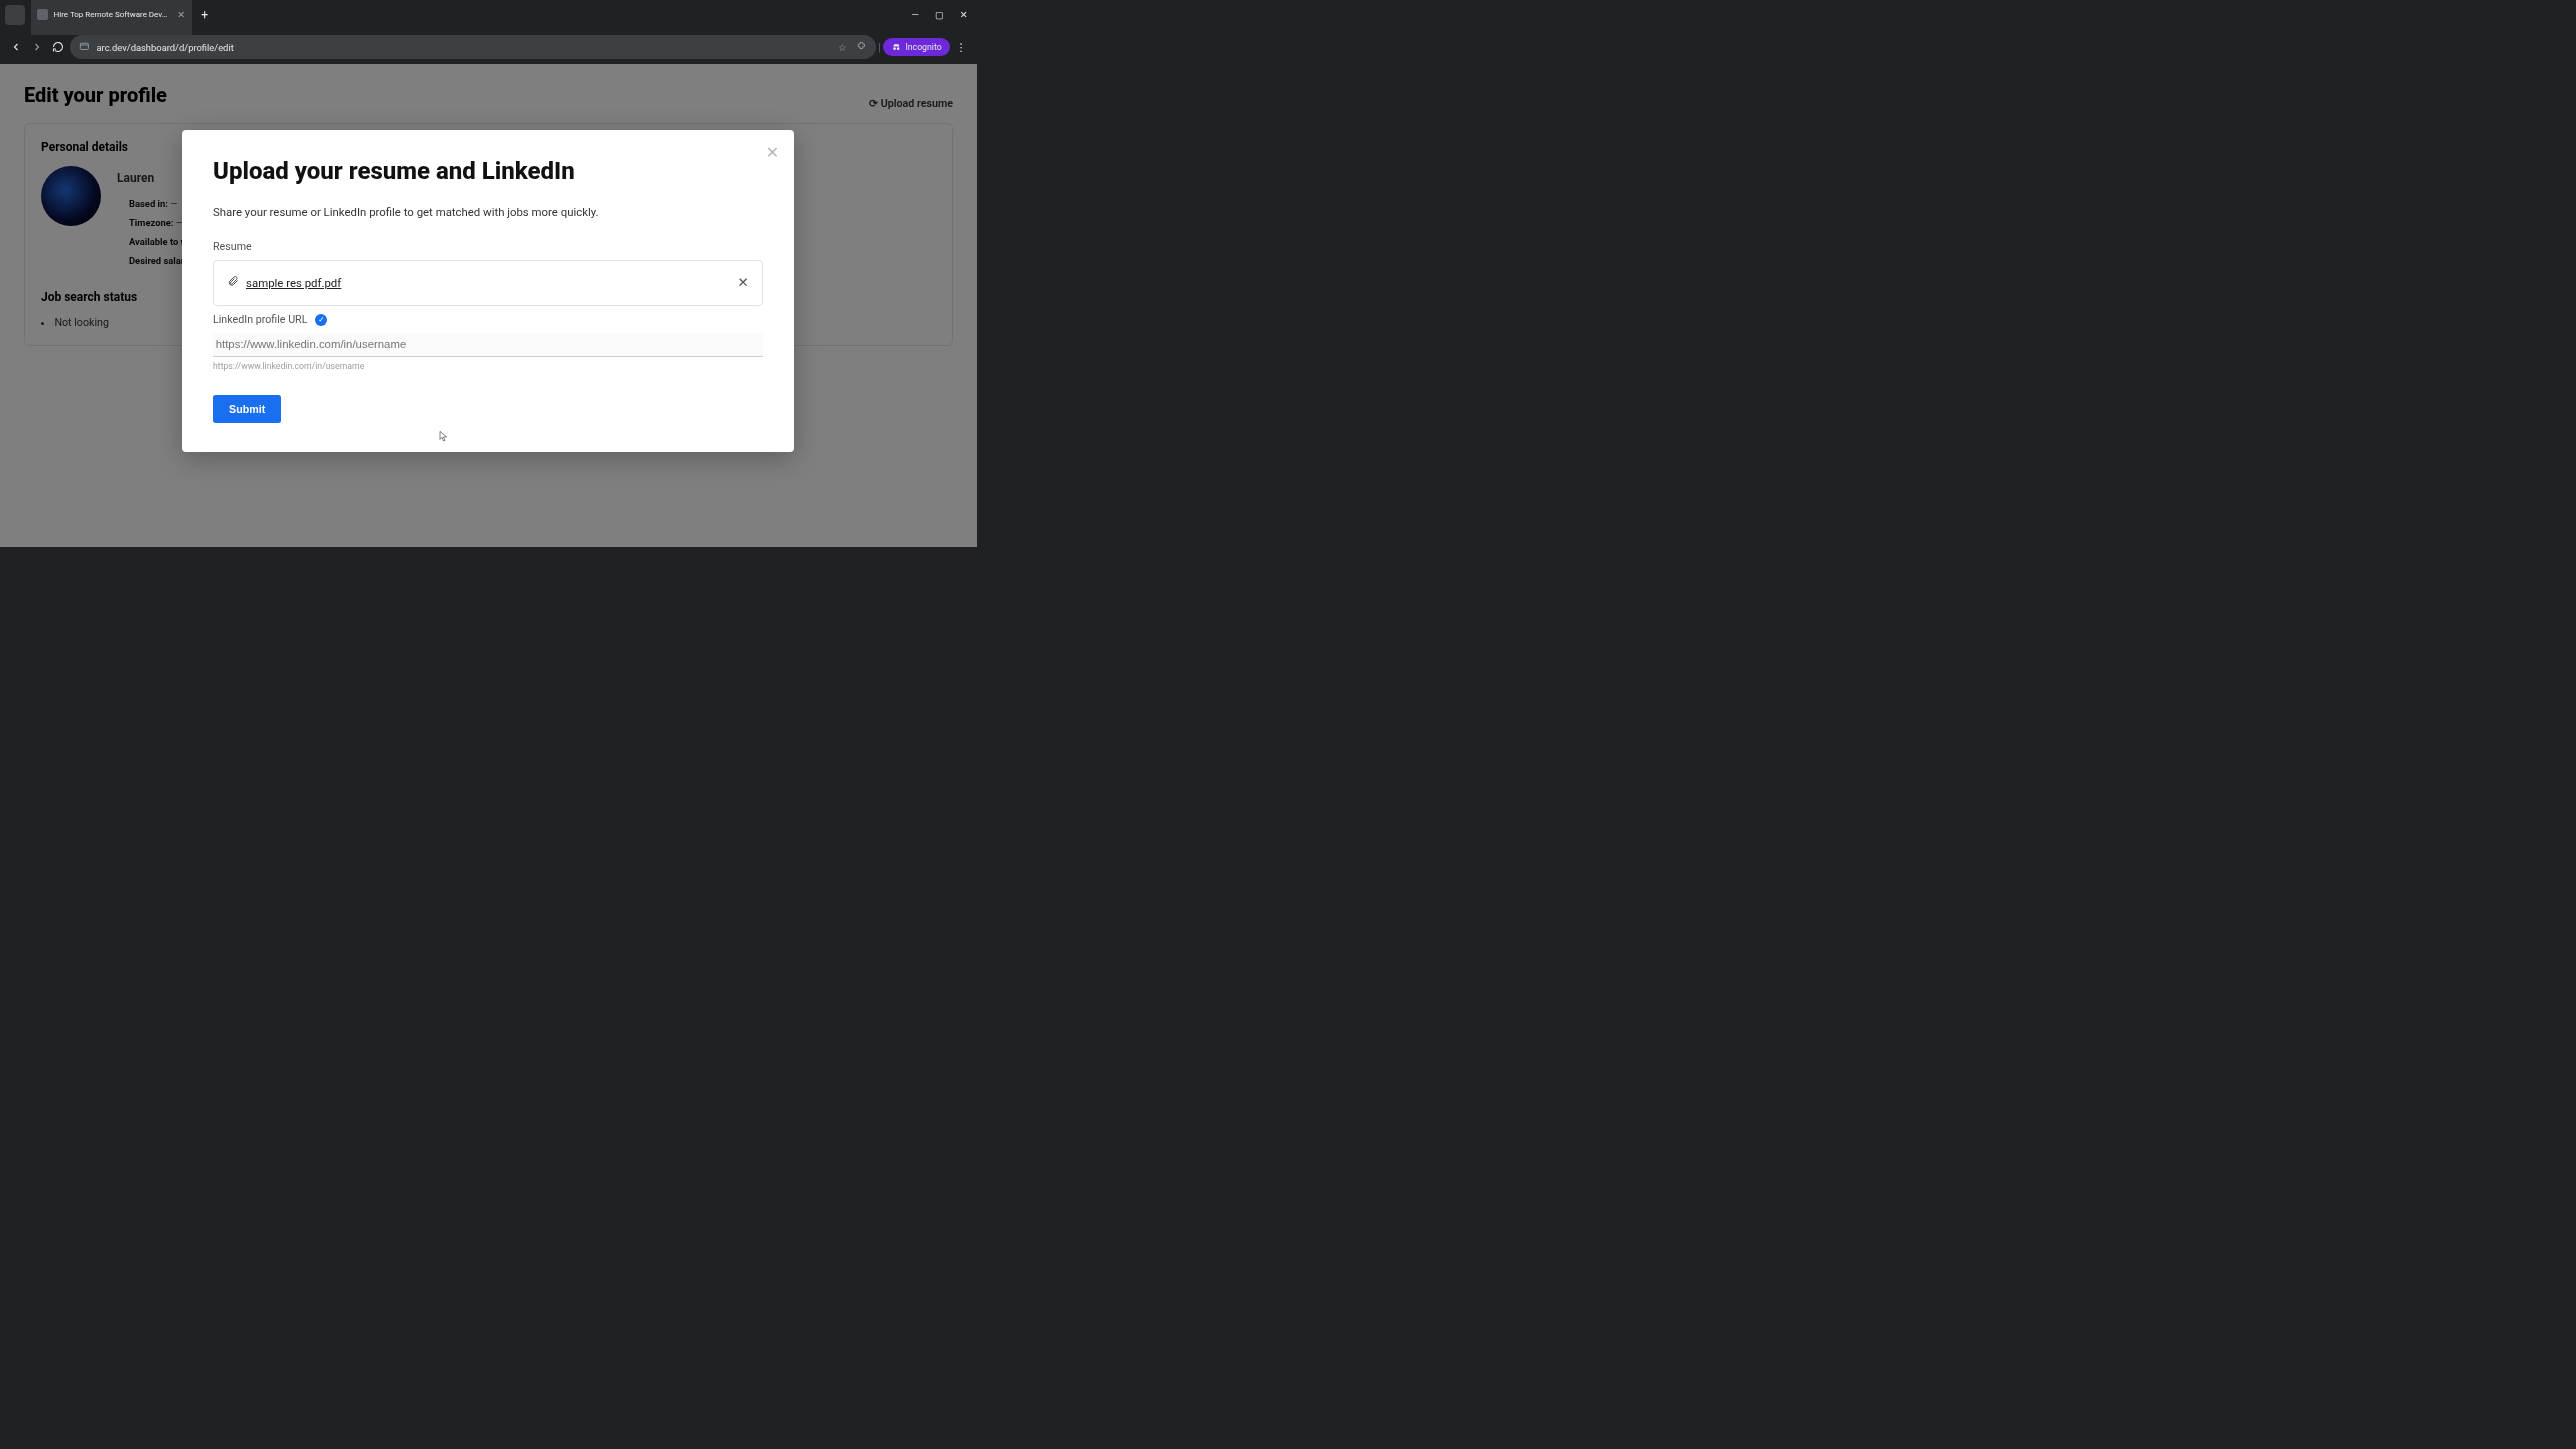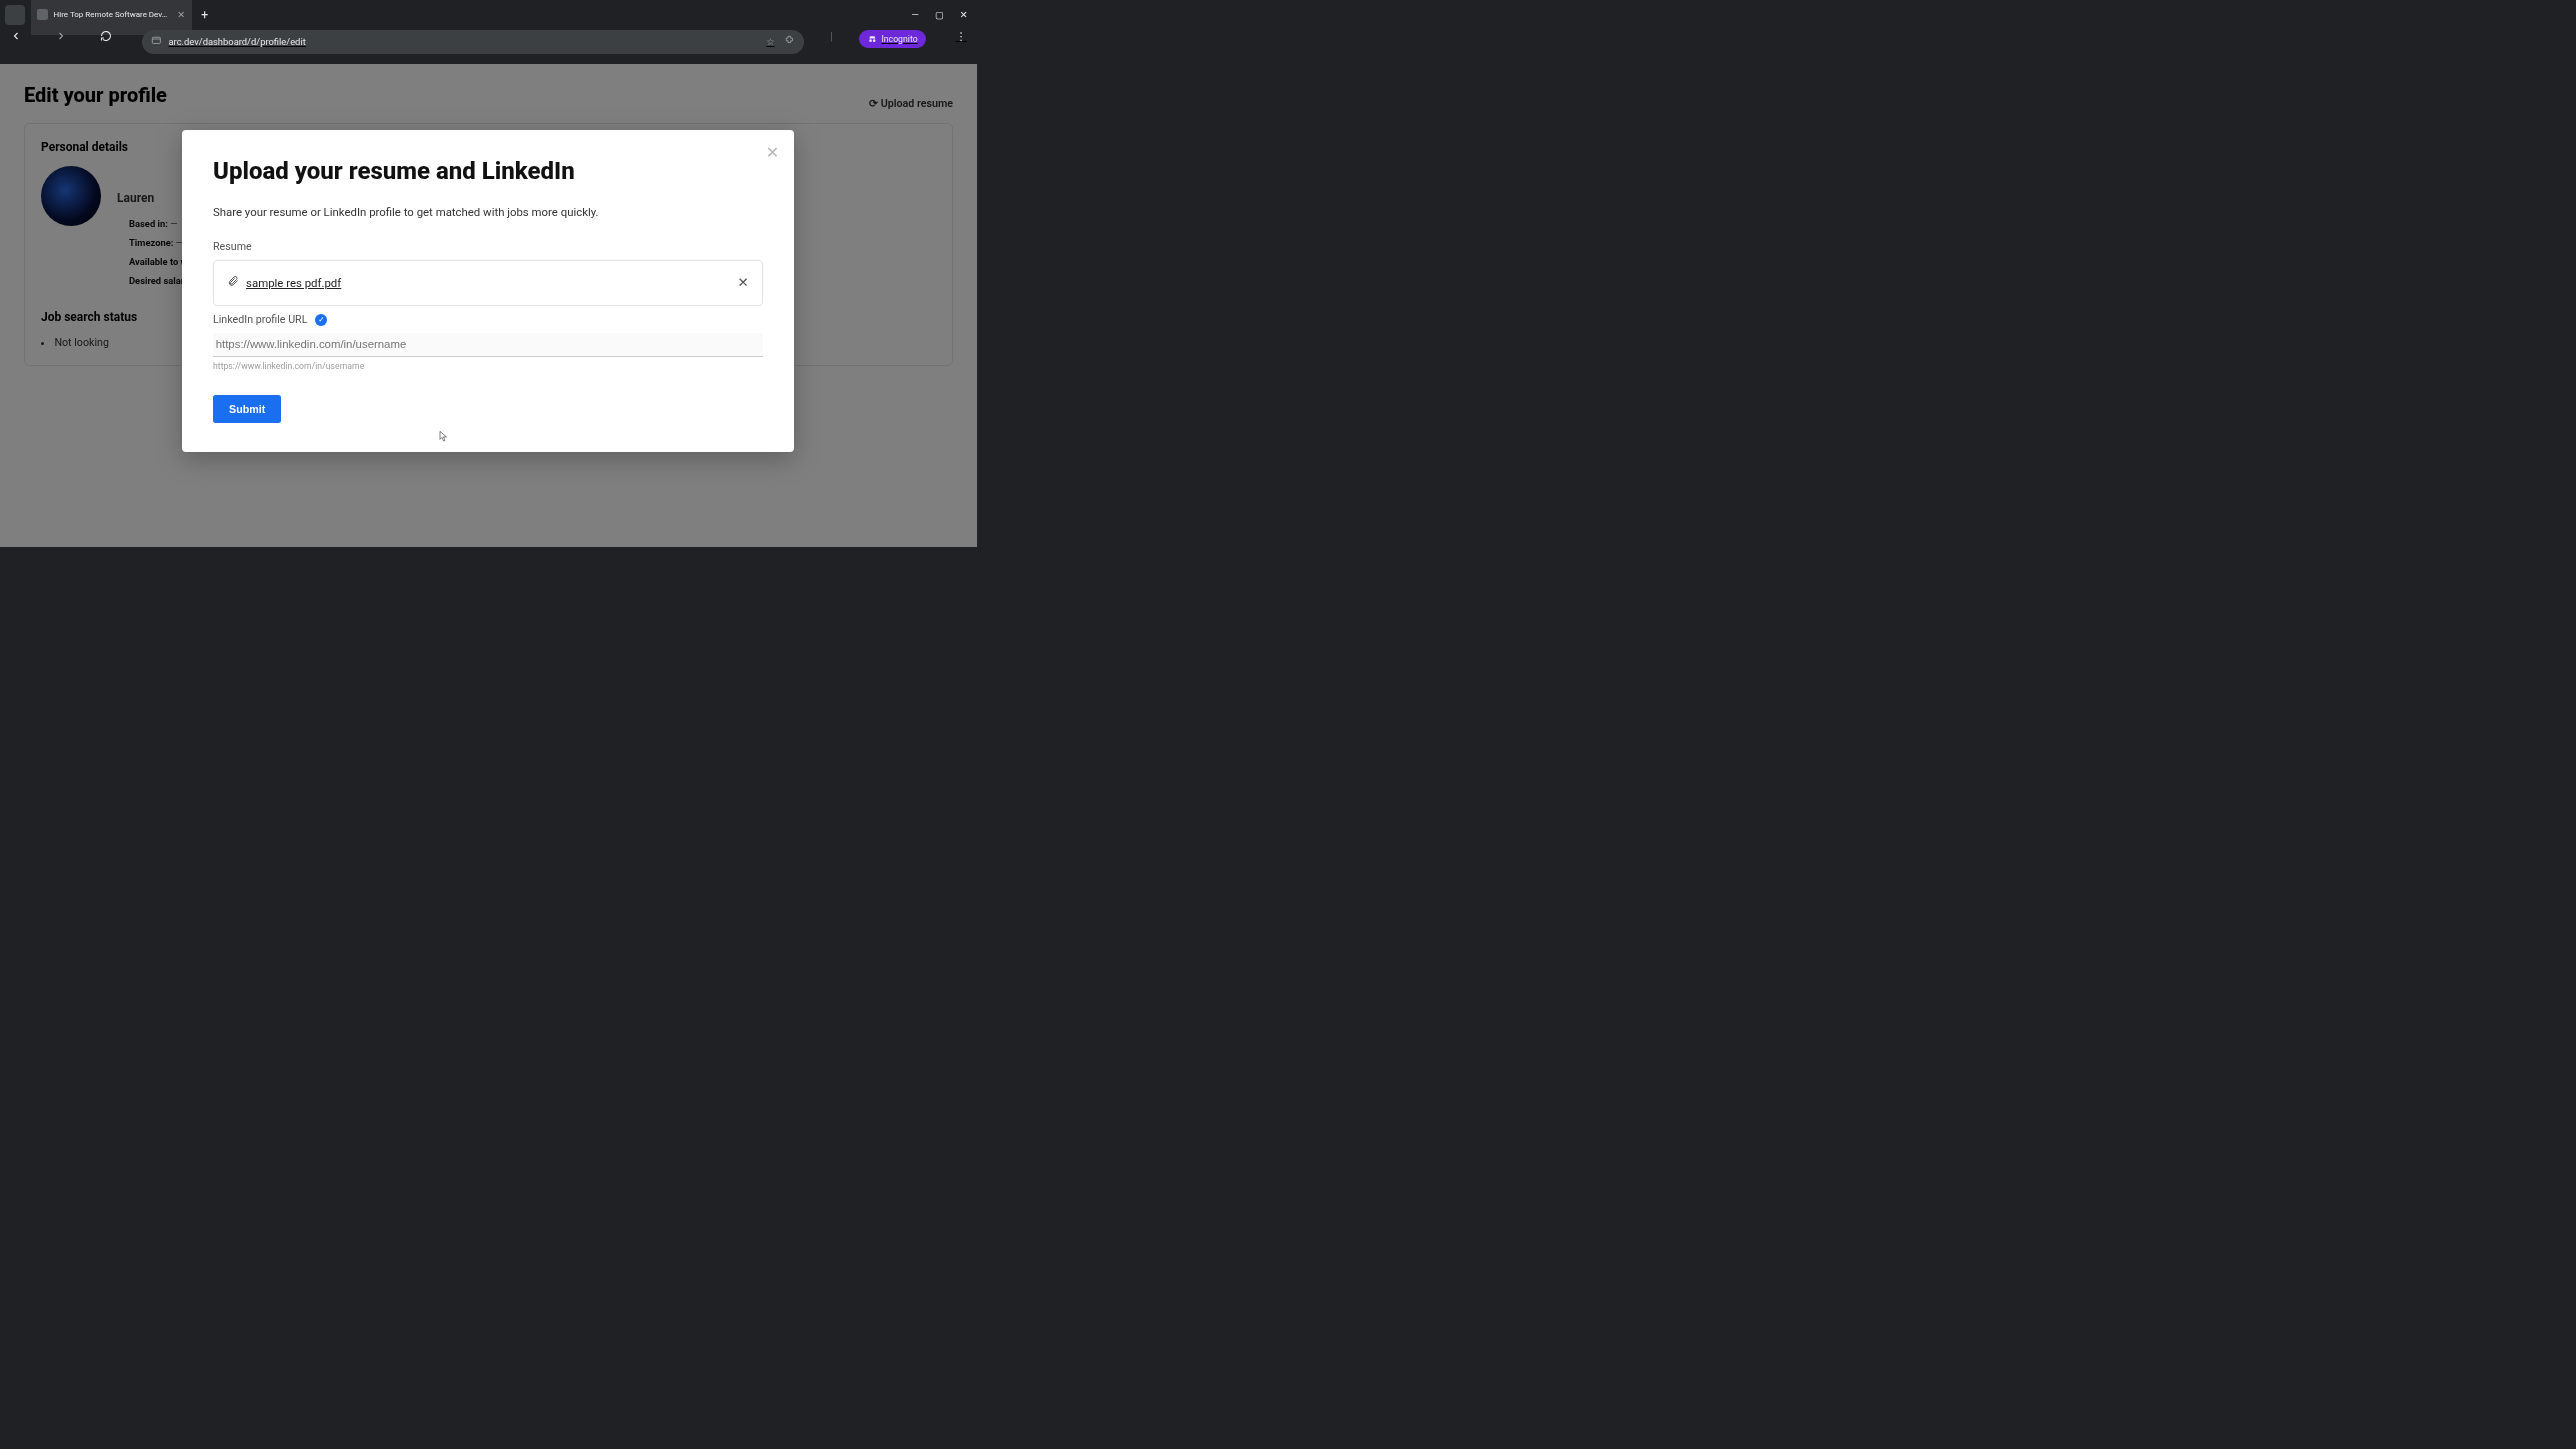--- a/index.html
+++ b/index.html
@@ -65,25 +65,24 @@
     margin-left: auto;
     display: flex;
     gap: 16px;
     padding-right: 9.4px;
     color: #e8eaed;
   }
   .window-controls span { font-size: 9.4px; }
 
   .addr-row {
     display: flex;
-    align-items: flex-start;
+    align-items: center;
     height: 35px;
     padding: 0 6.7px;
-    gap: 26px;
-    text-decoration: underline;
+    gap: 2px;
   }
   .nav-btn {
     color: #9aa0a6;
     display: flex;
     align-items: center;
     justify-content: center;
     width: 19px;
   }
   .nav-btn.active { color: #e8eaed; }
   .addr-bar {
@@ -152,21 +151,21 @@
     border: 0.7px solid #e5e5e5;
     border-radius: 5.4px;
     padding: 16px;
   }
   .section-title { font-weight: 700; font-size: 12px; margin-bottom: 12px; }
   .profile-row { display: flex; gap: 16px; align-items: flex-start; }
   .profile-avatar {
     width: 60px; height: 60px; border-radius: 50%;
     background: radial-gradient(circle at 40% 40%, #2b6de8 0%, #07113f 60%, #000 100%);
   }
-  .details { color: #333; font-size: 9.4px; line-height: 2; margin-top: 20px; }
+  .details { color: #333; font-size: 9.4px; line-height: 2; }
   .details strong { color: #111; padding-left: 12px; }
 
   
   .modal {
     position: absolute;
     left: 182px;
     top: 130px;
     width: 612px;
     background: #fff;
     border-radius: 4px;

